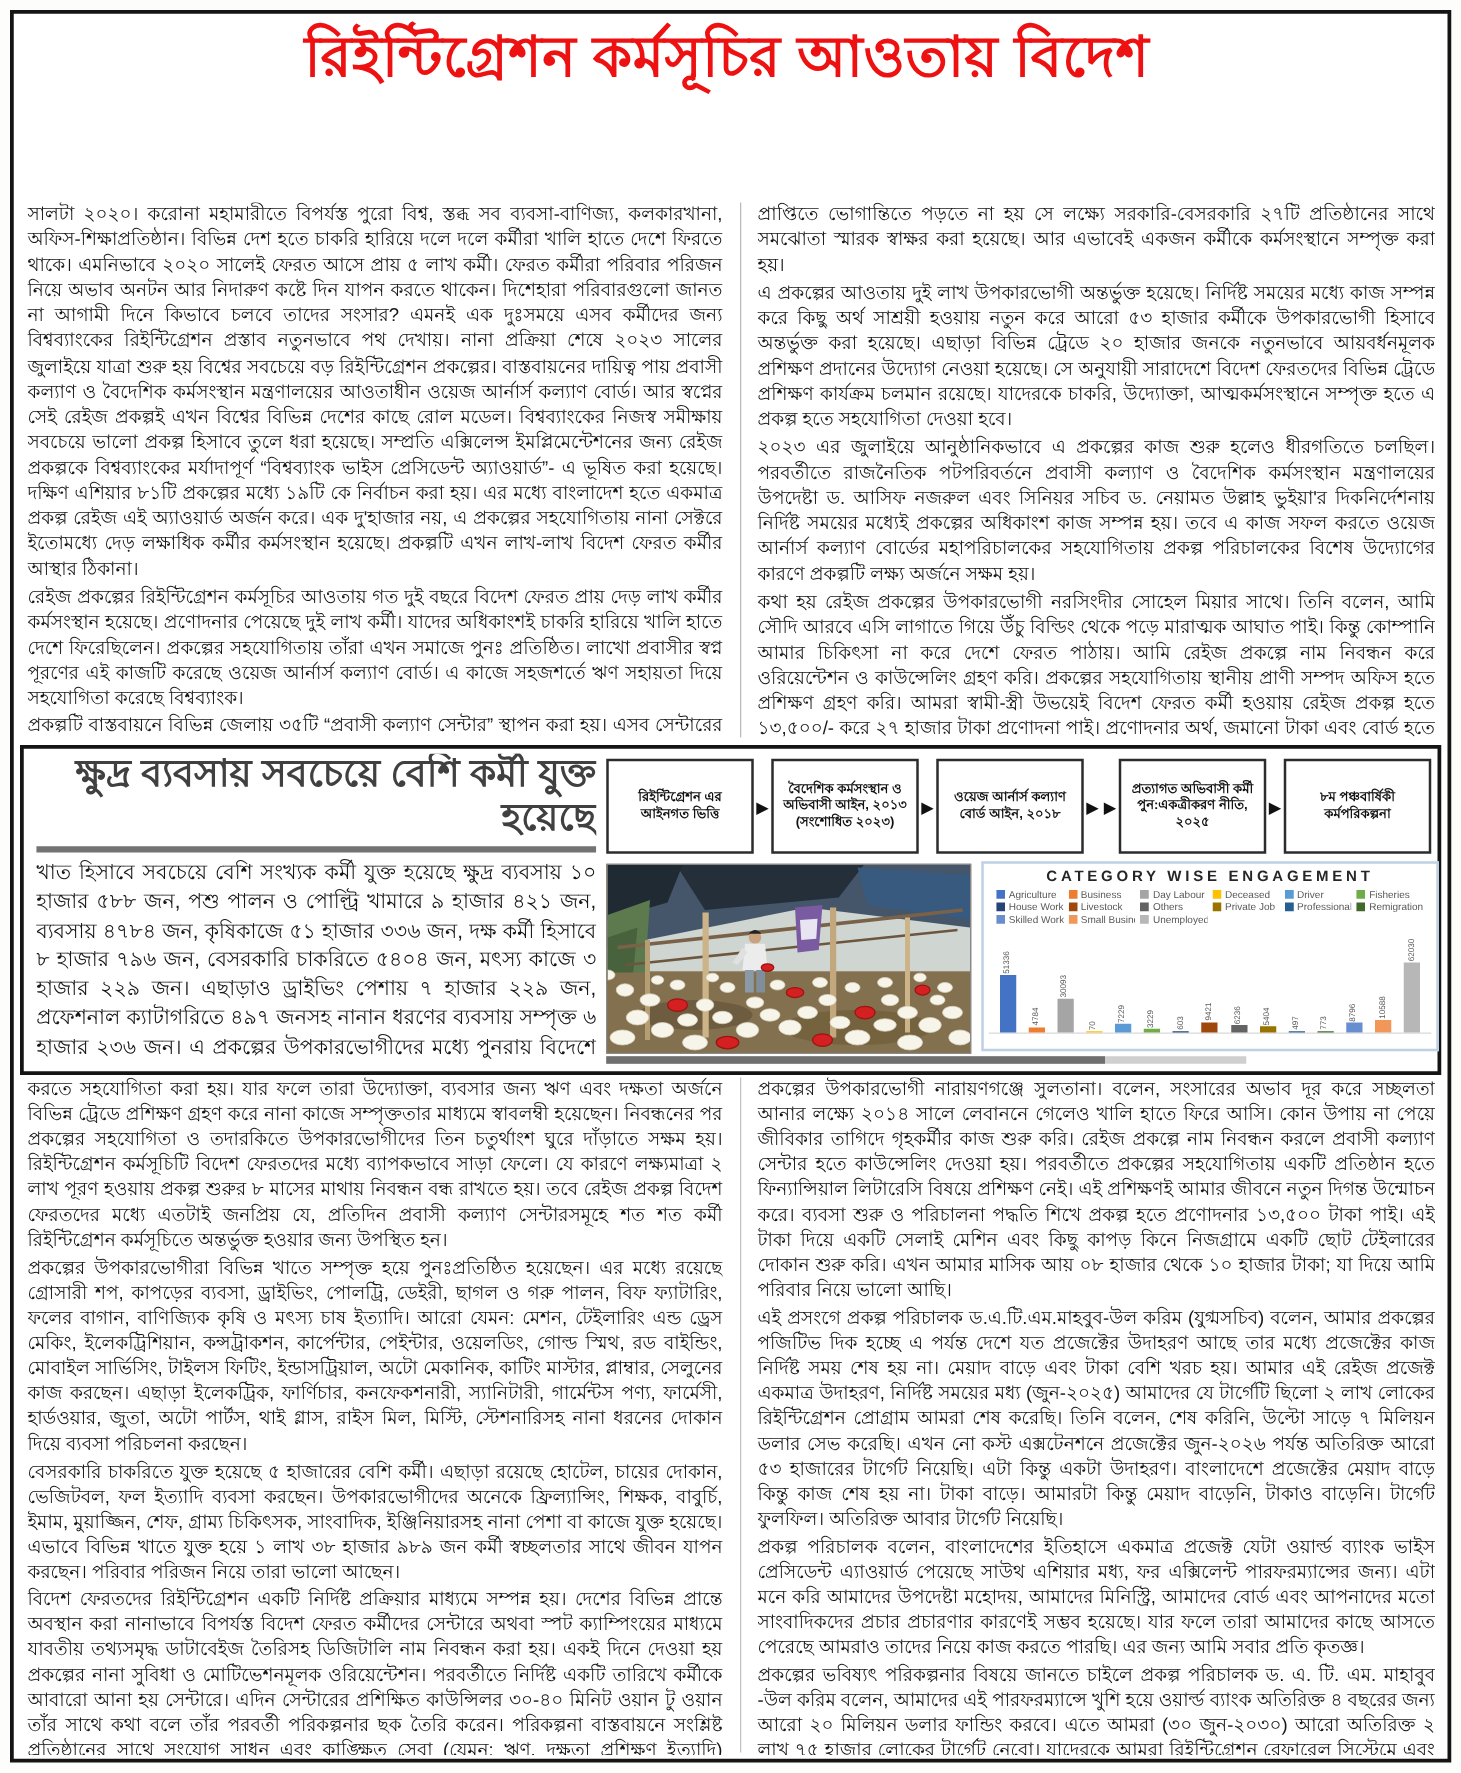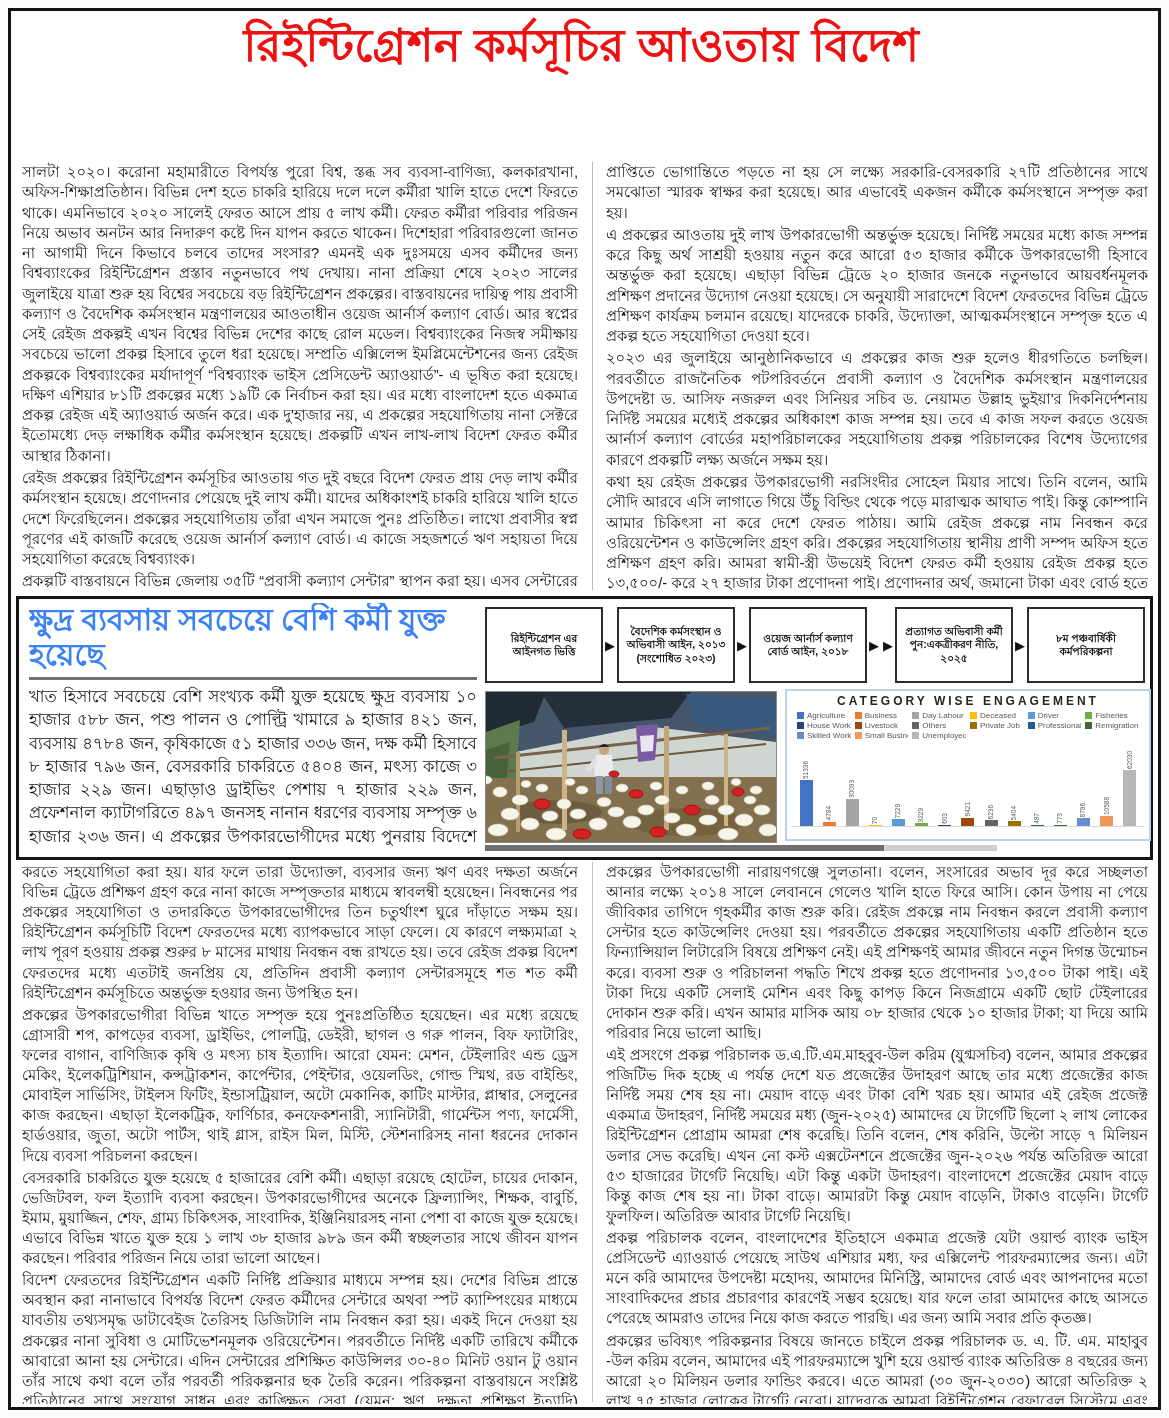--- a/index.html
+++ b/index.html
@@ -16,21 +16,21 @@
   
   .top-cols{position:absolute;left:22px;top:162px;width:1126px;height:428px;}
   .col-divider-top{position:absolute;left:570px;top:0;width:1px;height:428px;background:#b9b9b9;}
   .tcol{position:absolute;top:0;height:428px;overflow:hidden;text-align:justify;font-size:14.8px;line-height:1.37;}
   .tcol p{margin:0 0 2px 0;}
   .tcol-left{left:0;width:556px;}
   .tcol-right{left:584px;width:542px;}
   
   .feature-box{position:absolute;left:16px;top:596px;width:1131px;height:258px;border:3px solid #141414;background:#fff;}
   .feature-left{position:absolute;left:10px;top:4px;width:448px;height:244px;overflow:hidden;}
-  .feature-headline{font-size:30px;font-weight:bold;color:#3b82f6;text-align:left;line-height:1.15;border-bottom:3px solid #737373;padding-bottom:5px;margin-bottom:5px;}
+  .feature-headline{font-size:30px;font-weight:bold;color:#404040;text-align:right;line-height:1.15;border-bottom:5px solid #737373;padding-bottom:5px;margin-bottom:5px;}
   .feature-body{font-size:16.4px;line-height:1.42;text-align:justify;}
   
   .flowchart{position:absolute;left:466px;top:8px;width:660px;height:76px;display:flex;align-items:stretch;}
   .flow-box{flex:1 1 0;border:2px solid #2c2c2c;background:#fff;font-size:10.5px;line-height:1.25;display:flex;align-items:center;justify-content:center;text-align:center;padding:2px 3px;font-weight:600;color:#111;}
   .flow-arrow{align-self:center;font-size:13px;color:#111;padding:0 2px;line-height:1;}
   
   .photo{position:absolute;left:466px;top:92px;width:290px;height:150px;border:1px solid #888;overflow:hidden;background:#7a6a4f;}
   
   .chart{position:absolute;left:766px;top:90px;width:366px;height:152px;background:#fff;border:2px solid #bdd0e4;padding:2px 4px;box-sizing:border-box;}
   .chart-title{font-size:12px;font-weight:bold;letter-spacing:3px;text-align:center;color:#262626;margin-top:1px;}

